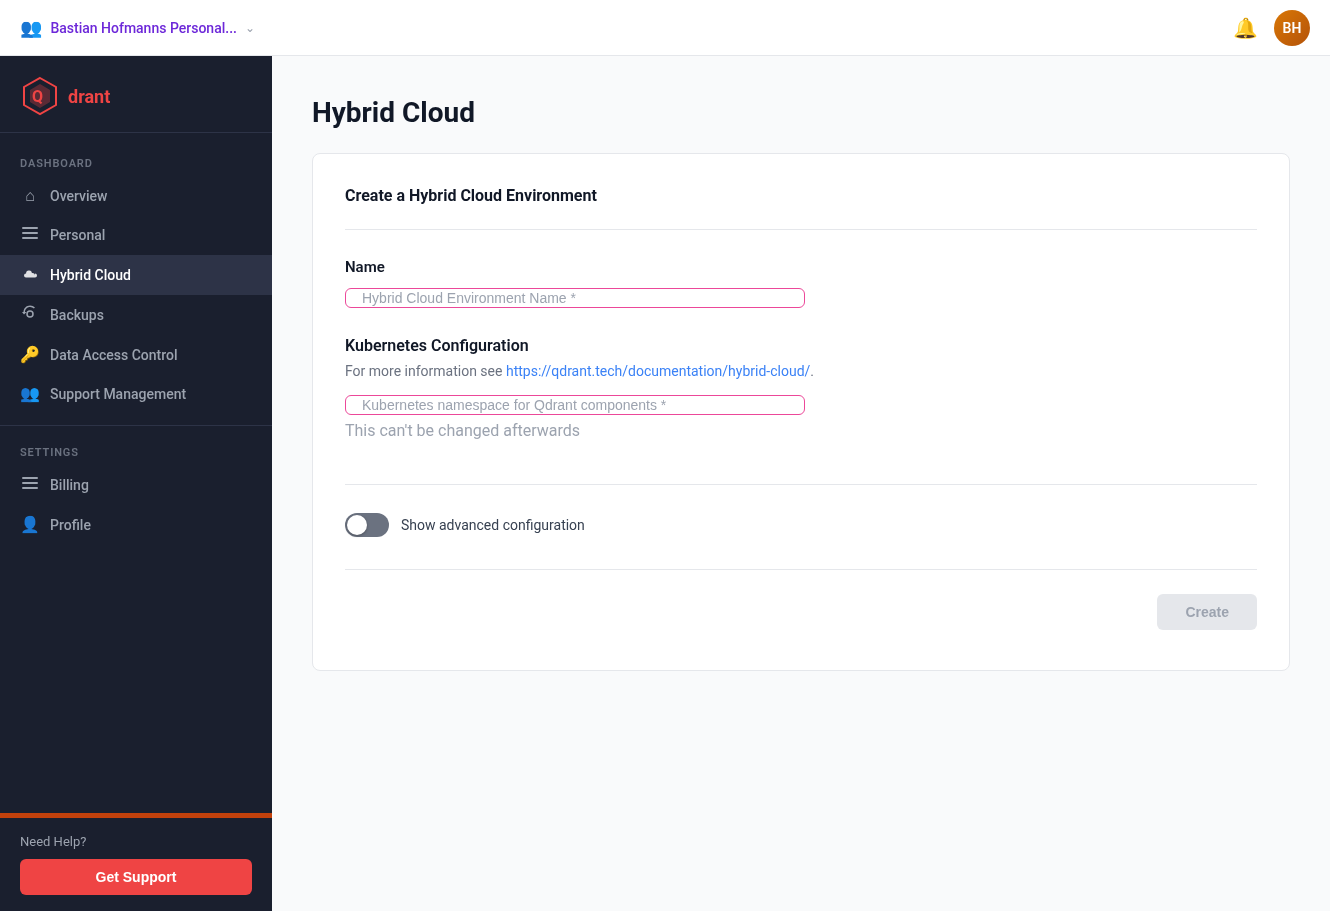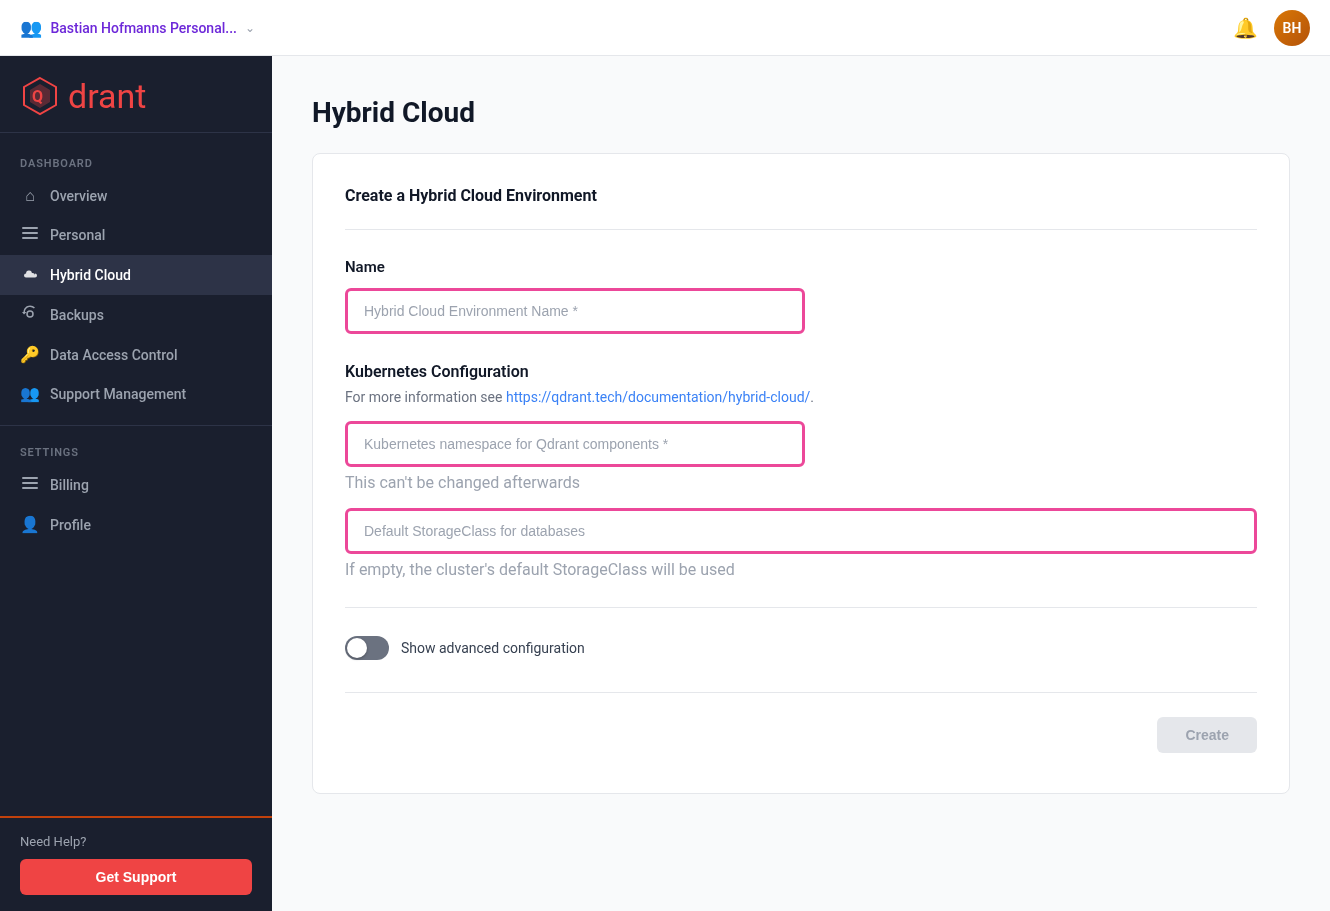--- a/index.html
+++ b/index.html
@@ -82,22 +82,22 @@
       display: flex;
       align-items: center;
       gap: 8px;
       border-bottom: 1px solid #2d3347;
     }
     .logo-icon {
       width: 40px;
       height: 40px;
     }
     .logo-text {
-      font-size: 34px;
-      font-weight: 400;
+      font-size: 18px;
+      font-weight: 700;
       color: #ef4444;
     }
 
     .sidebar-nav {
       flex: 1;
       padding: 16px 0;
       overflow-y: auto;
     }
     .sidebar-section-label {
       font-size: 11px;
@@ -131,21 +131,21 @@
     }
 
     .sidebar-divider {
       border: none;
       border-top: 1px solid #2d3347;
       margin: 12px 0;
     }
 
     .sidebar-bottom {
       padding: 16px 20px;
-      border-top: 2px solid #c2410c;
+      border-top: 5px solid #c2410c;
     }
     .need-help-text {
       color: #9ca3af;
       font-size: 13px;
       margin-bottom: 10px;
     }
     .get-support-btn {
       width: 100%;
       padding: 10px;
       background: #ef4444;
@@ -193,22 +193,22 @@
     .form-label {
       font-size: 15px;
       font-weight: 600;
       color: #111827;
       margin-bottom: 12px;
       display: block;
     }
     .form-input {
       width: 100%;
       max-width: 460px;
-      padding: 12px 16px;
-      border: 3px solid #ec4899;
+      padding: 1px 16px;
+      border: 1px solid #ec4899;
       border-radius: 6px;
       font-size: 14px;
       color: #374151;
       background: #fff;
       outline: none;
     }
     .form-input::placeholder {
       color: #9ca3af;
     }
 
@@ -425,24 +425,20 @@
         <div class="k8s-info-text">
           <span>For more information see </span><a href="#">https://qdrant.tech/documentation/hybrid-cloud/</a><span>.</span>
         </div>
 
         <div>
           <input class="form-input" type="text" style="max-width: 460px;" placeholder="Kubernetes namespace for Qdrant components *">
           <p class="input-hint">This can't be changed afterwards</p>
         </div>
 
         <div class="two-col-inputs">
-          <div class="input-with-hint">
-            <input class="form-input" type="text" placeholder="Default StorageClass for databases" style="">
-            <p class="input-hint">If empty, the cluster's default StorageClass will be used</p>
-          </div>
         </div>
       </div>
 
       <hr class="divider-line">
 
       <div class="toggle-row">
         <div class="toggle-switch">
           <div class="toggle-track">
             <div class="toggle-thumb"></div>
           </div>

